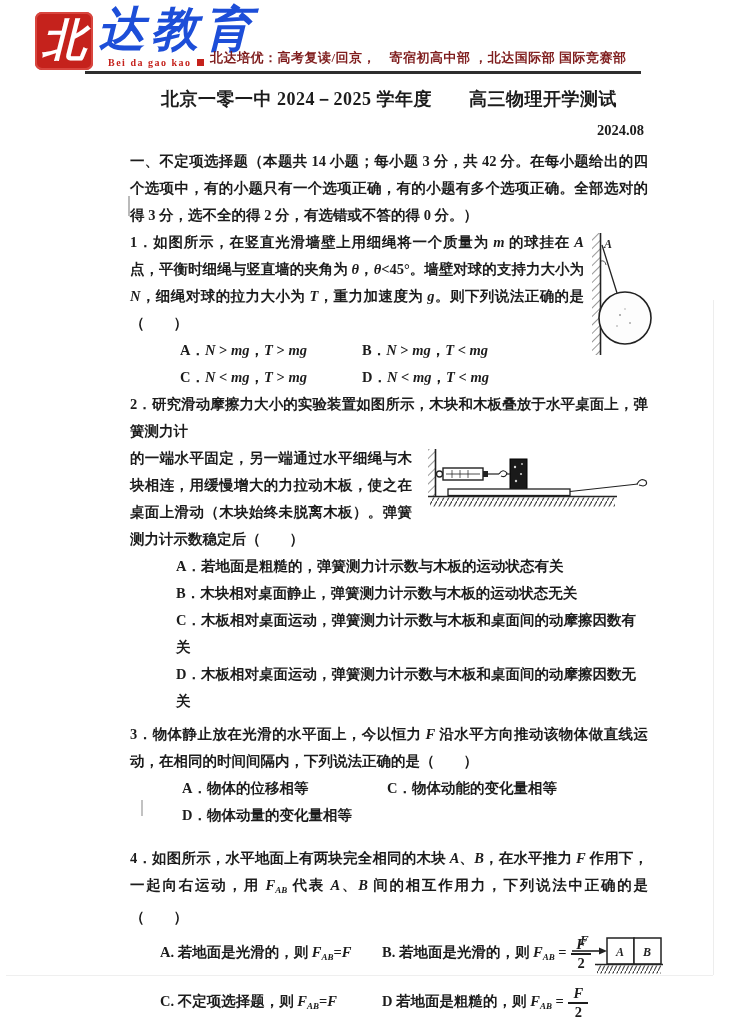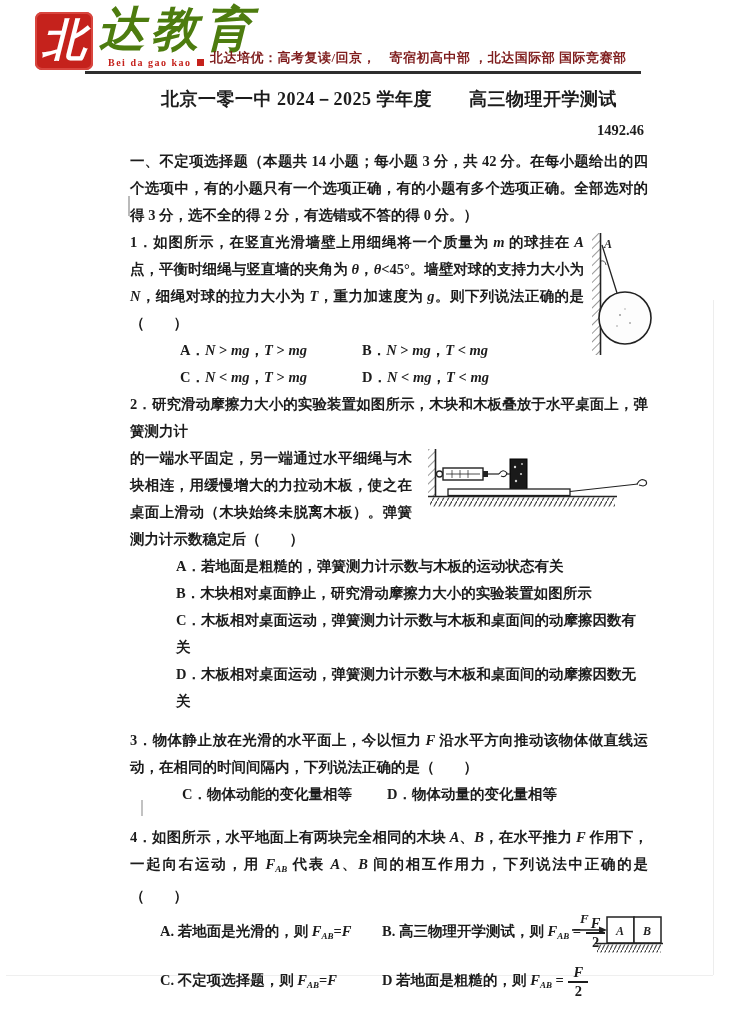--- a/index.html
+++ b/index.html
@@ -8,21 +8,21 @@
     font-family:"Liberation Serif", serif; color:#1c1c1c; overflow:hidden;
   }
   
   .seal {
     position:absolute; left:35px; top:12px; width:58px; height:58px;
     background:#c5221c; border-radius:7px; box-shadow:0 0 0 2px #d9463f inset;
     display:flex; align-items:center; justify-content:center;
     color:#fff; font-size:44px; font-weight:700; font-style:italic; line-height:1;
   }
   .brand {
-    position:absolute; left:98px; top:0px; color:#4d7c0f;
+    position:absolute; left:98px; top:0px; color:#1d4ed8;
     font-size:47px; font-weight:700; font-style:italic; letter-spacing:6px; line-height:58px;
   }
   .brand-sub {
     position:absolute; left:108px; top:57px; color:#c5221c;
     font-size:10px; letter-spacing:1.5px; font-weight:700;
   }
   .brand-sub .sq { display:inline-block; width:7px; height:7px; background:#c5221c; margin-left:5px; }
   .tagline {
     position:absolute; left:210px; top:49px; color:#7f1d1d;
     font-size:13px; font-weight:700; letter-spacing:0.5px; white-space:nowrap;
@@ -34,21 +34,21 @@
   .scan-edge-right  { position:absolute; left:713px; top:300px; width:1px; height:675px; background:#ededed; }
   .scan-edge-bottom { position:absolute; left:6px; top:975px; width:707px; height:1px; background:#efefef; }
   
   .content { position:absolute; left:130px; top:86px; width:518px; font-size:14.5px; line-height:27px; font-weight:700; }
   .title { text-align:center; font-size:18px; line-height:26px; letter-spacing:0.5px; }
   .date  { text-align:right; font-size:14.5px; line-height:20px; margin-top:8px; padding-right:4px; }
   .intro { margin-top:8px; text-align:justify; }
   .stem  { text-align:justify; }
   .q1 { margin-top:0; }
   .q2 { }
-  .q3 { margin-top:12px; }
+  .q3 { margin-top:6px; }
   .q4 { margin-top:16px; }
   .fig-right { float:right; }
   .fig-q1 { margin:2px -6px 0 8px; }
   .fig-q2 { margin:2px -14px 0 10px; }
   .opts-grid { display:grid; }
   .opts-q1 { grid-template-columns:182px 1fr; padding-left:50px; }
   .opts-q3 { grid-template-columns:205px 1fr; padding-left:52px; }
   .opts-lines div { padding-left:46px; }
   .q4-opts { position:relative; display:grid; grid-template-columns:222px 1fr; padding-left:30px; row-gap:6px; margin-top:2px; align-items:center; min-height:92px; }
   .q4-opts .cell { line-height:22px; }
@@ -77,21 +77,21 @@
   <div class="rule"></div>
 
   <div class="tick1"></div>
   <div class="tick2"></div>
   <div class="scan-edge-right"></div>
   <div class="scan-edge-bottom"></div>
 
   <div class="content">
 
     <div class="title">北京一零一中 2024－2025 学年度　　高三物理开学测试</div>
-    <div class="date">1492.46</div>
+    <div class="date">2024.08</div>
 
     <div class="intro">一、不定项选择题（本题共 14 小题；每小题 3 分，共 42 分。在每小题给出的四个选项中，有的小题只有一个选项正确，有的小题有多个选项正确。全部选对的得 3 分，选不全的得 2 分，有选错或不答的得 0 分。）</div>
 
     <div class="q1">
       <svg class="fig-right fig-q1" width="62" height="126" viewBox="0 0 62 126">
         <defs>
           <pattern id="hatch-w1" width="6" height="6" patternUnits="userSpaceOnUse" patternTransform="rotate(45)">
             <line x1="0" y1="0" x2="0" y2="6" stroke="#444" stroke-width="1.1"></line>
           </pattern>
         </defs>
@@ -147,29 +147,30 @@
           <rect x="26" y="42" width="122" height="6.5" fill="#fff" stroke="#222" stroke-width="1.3"></rect>
           <line x1="148" y1="44.5" x2="216" y2="37" stroke="#222" stroke-width="1.1"></line>
           <path d="M215,37 q4,-7 9,-3 q2,4 -3,5 l-4,-1" fill="none" stroke="#222" stroke-width="1.2"></path>
           <line x1="6" y1="49.5" x2="195" y2="49.5" stroke="#222" stroke-width="1.4"></line>
           <rect x="8" y="50.5" width="185" height="9" fill="url(#hatch-g2)"></rect>
         </svg>
         <div class="stem">的一端水平固定，另一端通过水平细绳与木块相连，用缓慢增大的力拉动木板，使之在桌面上滑动（木块始终未脱离木板）。弹簧测力计示数稳定后（　　）</div>
       </div>
       <div class="opts-lines">
         <div>A．若地面是粗糙的，弹簧测力计示数与木板的运动状态有关</div>
-        <div>B．木块相对桌面静止，研究滑动摩擦力大小的实验装置如图所示</div>
+        <div>B．木块相对桌面静止，弹簧测力计示数与木板的运动状态无关</div>
         <div>C．木板相对桌面运动，弹簧测力计示数与木板和桌面间的动摩擦因数有关</div>
         <div>D．木板相对桌面运动，弹簧测力计示数与木板和桌面间的动摩擦因数无关</div>
       </div>
     </div>
 
     <div class="q3">
       <div class="stem"><span>3．物体静止放在光滑的水平面上，今以恒力 </span><span class="var">F</span><span> 沿水平方向推动该物体做直线运动，在相同的时间间隔内，下列说法正确的是（　　）</span></div>
       <div class="opts-grid opts-q3">
+        <div>A．物体的位移相等</div>
         <div>C．物体动能的变化量相等</div>
         <div>D．物体动量的变化量相等</div>
       </div>
     </div>
 
     <div class="q4">
       <div class="stem"><span>4．如图所示，水平地面上有两块完全相同的木块 </span><span class="var">A</span><span>、</span><span class="var">B</span><span>，在水平推力 </span><span class="var">F</span><span> 作用下，一起向右运动，用 </span><span class="var">F</span><span class="var sub">AB</span><span> 代表 </span><span class="var">A</span><span>、</span><span class="var">B</span><span> 间的相互作用力，下列说法中正确的是（　　）</span></div>
       <div class="q4-opts">
         <svg class="fig-q4" width="94" height="46" viewBox="0 0 94 46">
           <defs>
@@ -181,20 +182,20 @@
           <line x1="2" y1="20" x2="29" y2="20" stroke="#222" stroke-width="1.6"></line>
           <polygon points="29,16.5 37,20 29,23.5" fill="#222"></polygon>
           <rect x="37" y="7" width="27" height="26" fill="#fff" stroke="#222" stroke-width="1.5"></rect>
           <rect x="64" y="7" width="27" height="26" fill="#fff" stroke="#222" stroke-width="1.5"></rect>
           <text x="46" y="25" font-size="12" font-style="italic" font-weight="bold" font-family="Liberation Serif, serif" fill="#222">A</text>
           <text x="73" y="25" font-size="12" font-style="italic" font-weight="bold" font-family="Liberation Serif, serif" fill="#222">B</text>
           <line x1="25" y1="33.5" x2="93" y2="33.5" stroke="#222" stroke-width="1.4"></line>
           <rect x="27" y="34.5" width="64" height="8" fill="url(#hatch-g4)"></rect>
         </svg>
         <div class="cell"><span>A. 若地面是光滑的，则 </span><span class="var">F</span><span class="var sub">AB</span><span>=</span><span class="var">F</span></div>
-        <div class="cell"><span>B. 高三物理开学测试，则 </span><span class="var">F</span><span class="var sub">AB</span><span> = </span><span class="frac"><span class="num">F</span><span class="den">2</span></span></div>
+        <div class="cell"><span>B. 若地面是光滑的，则 </span><span class="var">F</span><span class="var sub">AB</span><span> = </span><span class="frac"><span class="num">F</span><span class="den">2</span></span></div>
         <div class="cell"><span>C. 不定项选择题，则 </span><span class="var">F</span><span class="var sub">AB</span><span>=</span><span class="var">F</span></div>
         <div class="cell"><span>D  若地面是粗糙的，则 </span><span class="var">F</span><span class="var sub">AB</span><span> = </span><span class="frac"><span class="num">F</span><span class="den">2</span></span></div>
       </div>
     </div>
 
   </div>
 </div>
 
 </body></html>

